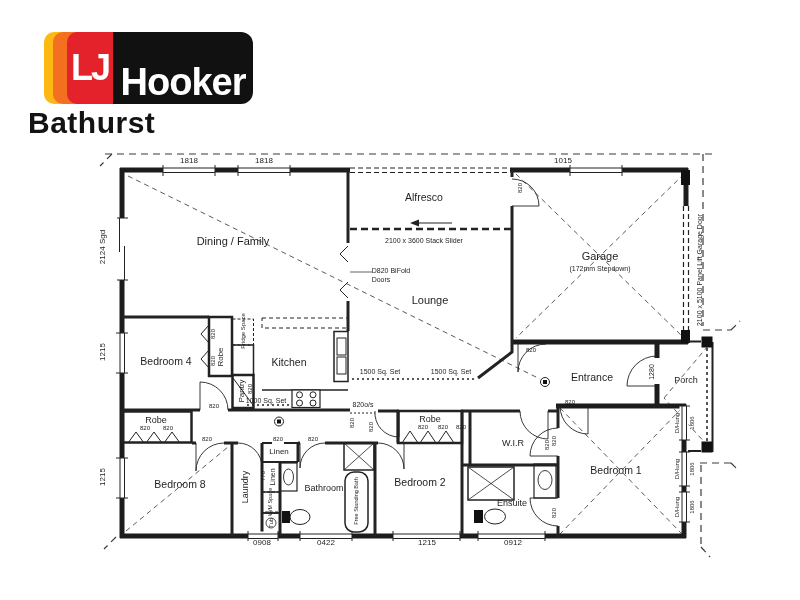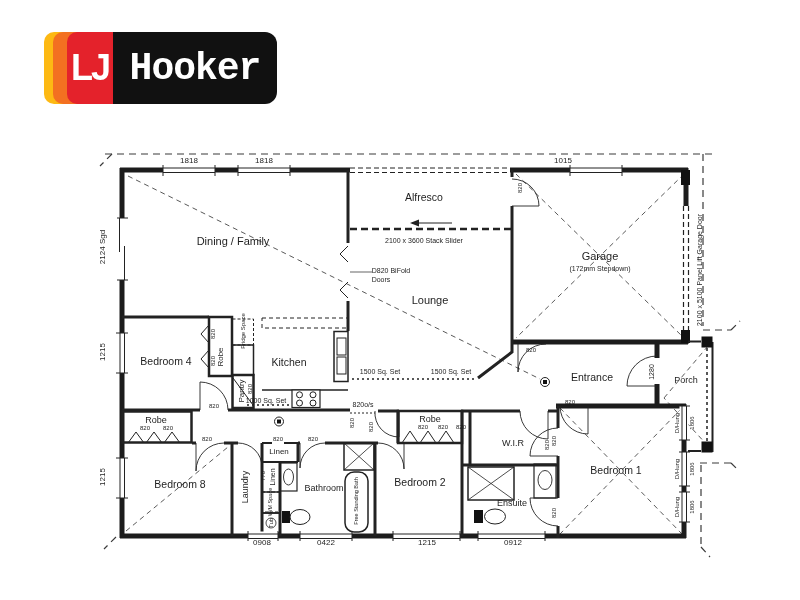--- a/index.html
+++ b/index.html
@@ -6,22 +6,22 @@
   .stage{position:relative;width:800px;height:600px;background:#ffffff;overflow:hidden;
          font-family:"Liberation Sans",sans-serif;}
   
   .logo{position:absolute;left:30px;top:32px;width:215px;height:72px;margin-left:14px;}
   .logo .stripe{position:absolute;top:0;height:72px;border-radius:10px;}
   .stripe.y{left:0;width:34px;}
   .stripe.o{left:9px;width:34px;}
   .lj-box{position:absolute;left:23px;top:0;width:46px;height:72px;border-radius:10px 0 0 10px;
           display:flex;align-items:center;justify-content:center;}
   .lj-box span{color:#fff;font-weight:bold;font-size:36px;letter-spacing:-2px;}
-  .hooker-box{position:absolute;left:69px;top:0;width:164px;height:72px;border-radius:0 12px 12px 0;
-          display:flex;align-items:center;justify-content:center;font-family:Liberation Mono, monospace;}
+  .hooker-box{position:absolute;left:69px;top:0;width:140px;height:72px;border-radius:0 12px 12px 0;
+          display:flex;align-items:flex-end;justify-content:center;}
   .hooker-box span{color:#fff;font-weight:bold;font-size:38px;letter-spacing:-1px;}
   .location{position:absolute;left:28px;top:106px;font-size:30px;font-weight:bold;color:#131313;
             letter-spacing:.5px;}
   
   .plan-svg{position:absolute;left:0;top:0;width:800px;height:600px;}
   .lbl{position:absolute;transform:translate(-50%,-50%);white-space:nowrap;color:#1e1e1e;
        line-height:1;}
   .lbl.v{transform:translate(-50%,-50%) rotate(-90deg);}
   .s11{font-size:11px;} .s10{font-size:10.5px;} .s9{font-size:9px;} .s8{font-size:8px;}
   .s7{font-size:7px;} .s6{font-size:6px;} .s5{font-size:5.5px;}
@@ -34,20 +34,21 @@
   <div class="logo">
     <div class="stripe y" style="background:#FDB913"></div>
     <div class="stripe o" style="background:#F37021"></div>
     <div class="lj-box" style="background:#E4222B">
       <span>LJ</span>
     </div>
     <div class="hooker-box" style="background:#111111">
       <span>Hooker</span>
     </div>
   </div>
+  <div class="location">Bathurst</div>
 
   <svg class="plan-svg" viewBox="0 0 800 600">
 
     <g stroke="#3a3a3a" stroke-width="1.2" stroke-dasharray="7 5" fill="none">
       <path d="M105 154 H716"></path>
       <path d="M112 154 L100 166"></path>
       <path d="M703 154 V326"></path>
       <path d="M703 330 H731"></path>
         <path d="M731 330 L740 321"></path>
       <path d="M700 463 H731"></path>

